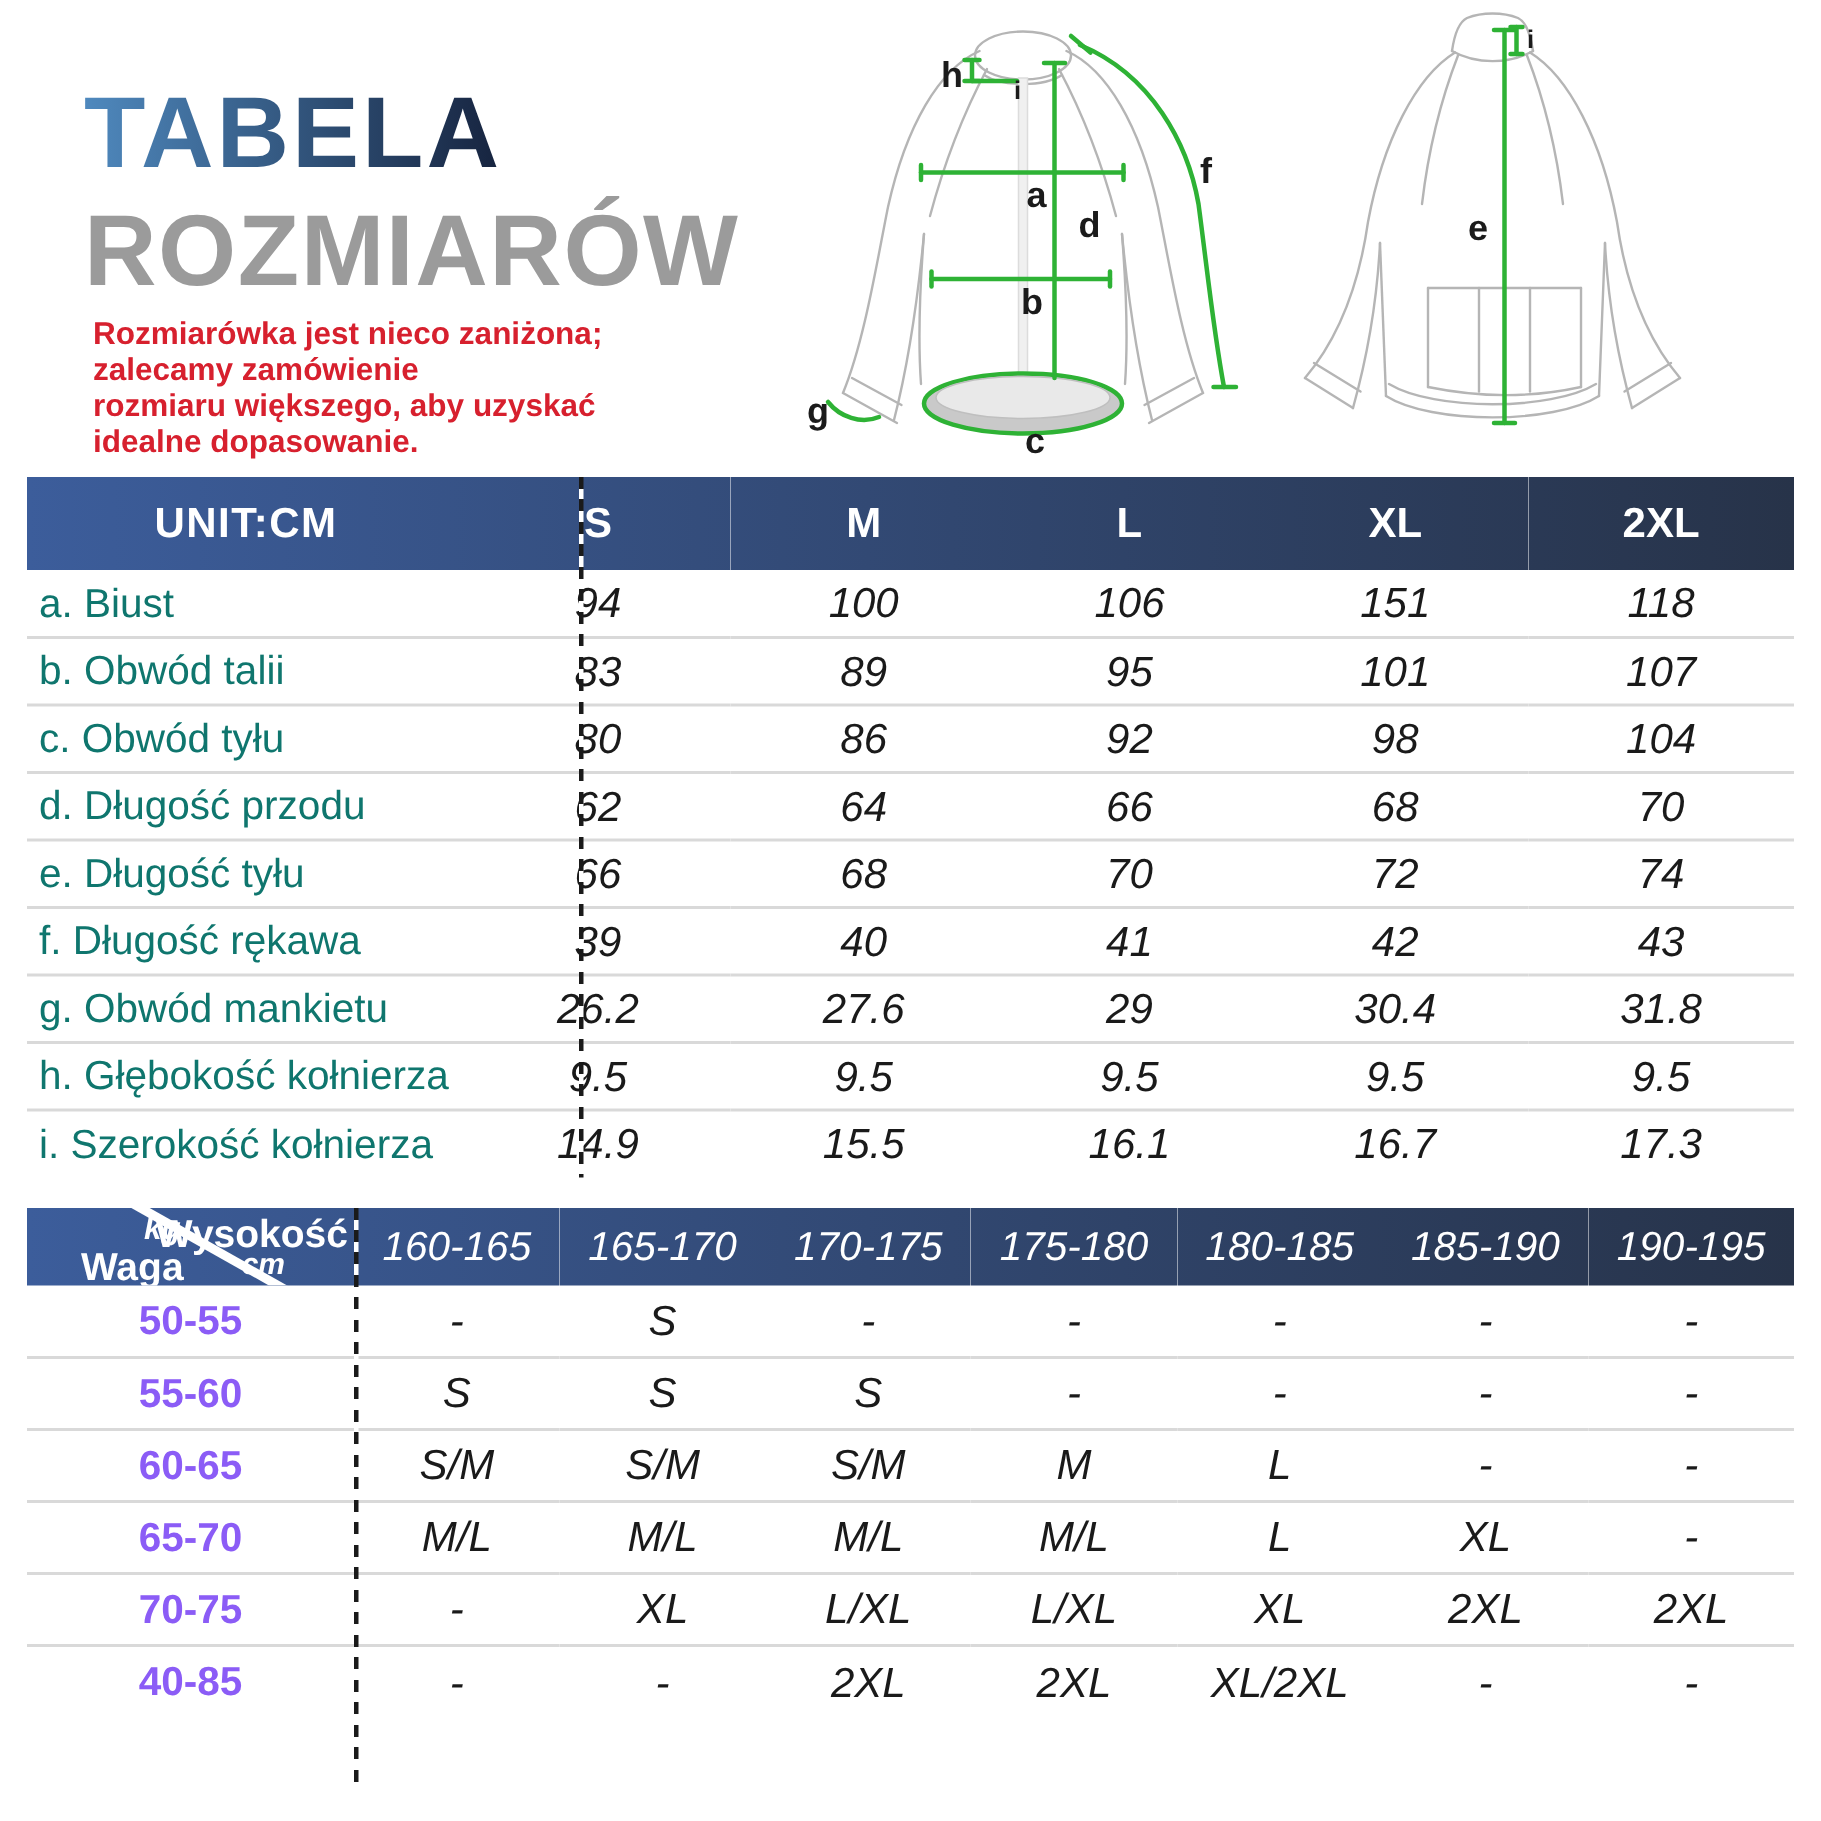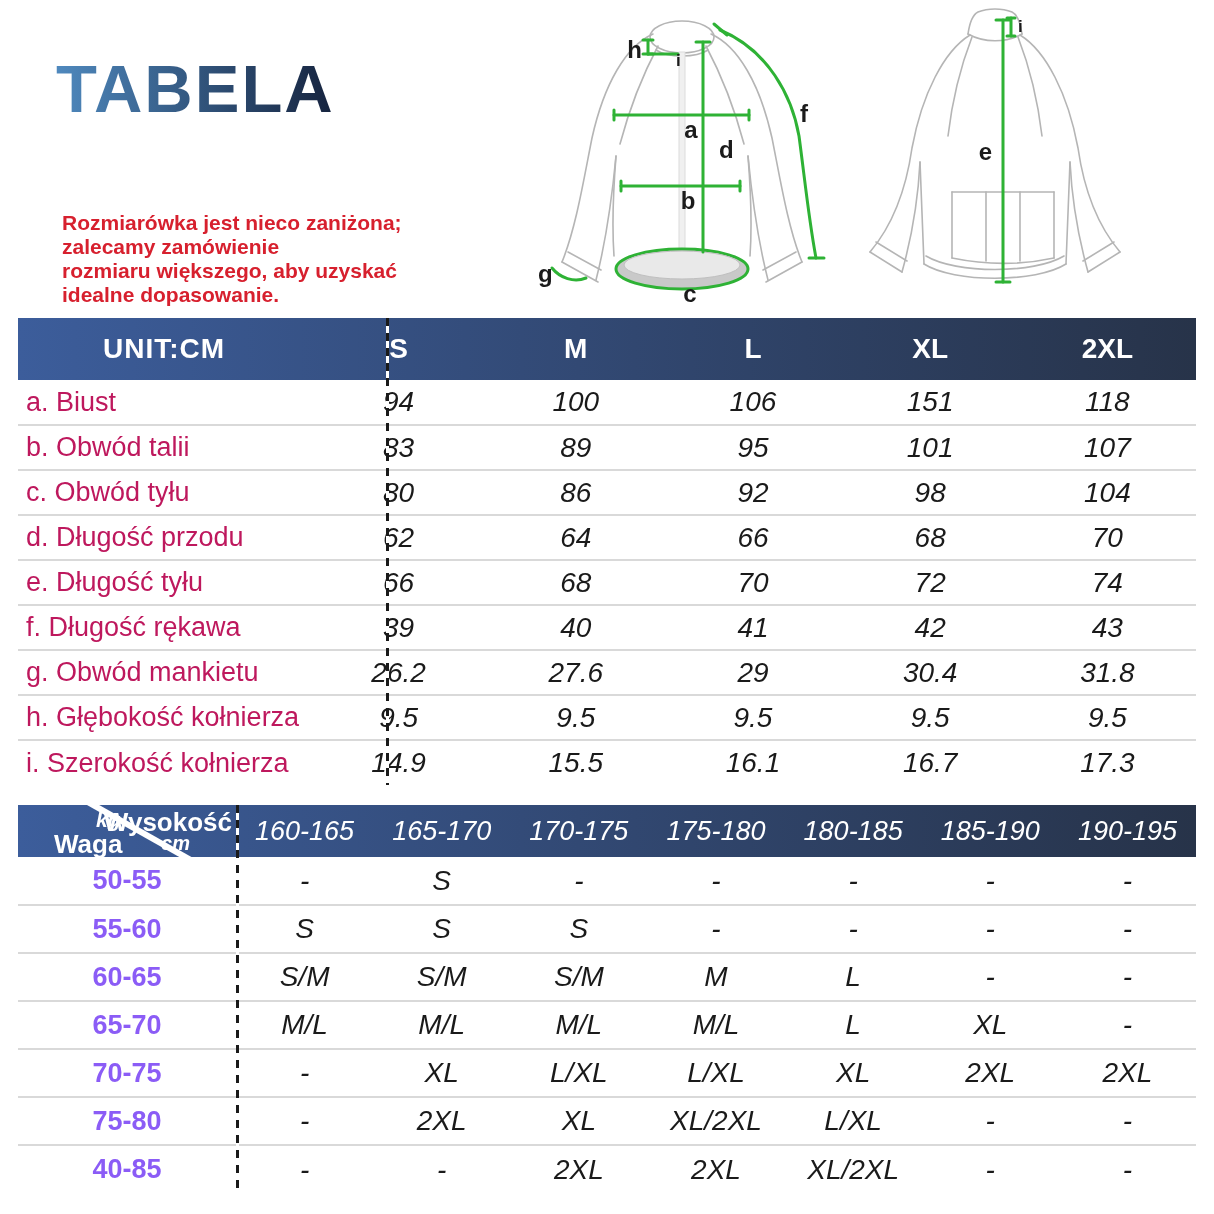--- a/index.html
+++ b/index.html
@@ -31,21 +31,21 @@
          background:repeating-linear-gradient(to bottom,#1a1a1a 0 8px,#ffffff 8px 15px);}
 
   
   .t1wrap{position:absolute;left:18px;top:318px;width:1178px;height:467px;}
   .t1wrap .vdash{left:368px;}
   .t1 thead tr{height:62px;}
   .unitcell{width:292px;text-align:center;color:#fff;font-size:28px;font-weight:bold;letter-spacing:1px;}
   .scol{color:#fff;font-size:28px;font-weight:bold;text-align:center;}
   .t1 tbody tr{height:45px;}
   .t1 tbody tr + tr{border-top:2px solid var(--row-divider,#d9d9d9);}
-  .rlabel{font-size:27px;text-align:left;padding-left:8px;color:#be185d;}
+  .rlabel{font-size:27px;text-align:left;padding-left:8px;color:#0f766e;}
   .val{font-style:italic;font-size:28px;text-align:center;color:#1a1a1a;}
 
   
   .t2wrap{position:absolute;left:18px;top:805px;width:1178px;height:388px;}
   .t2wrap .vdash{left:218px;}
   .t2 thead tr{height:52px;margin-left:32px;}
   .corner{width:218px;position:relative;}
   .corner span{position:absolute;color:#fff;white-space:nowrap;}
   .kg{left:78px;top:3px;font-style:italic;font-size:21px;}
   .waga{left:36px;top:24px;font-weight:bold;font-size:26px;}
@@ -57,20 +57,21 @@
   .t2 tbody tr + tr{border-top:2px solid var(--row-divider,#d9d9d9);}
   .wlabel{font-weight:bold;font-size:27px;text-align:center;color:#8b5cf6;}
   .fval{font-style:italic;font-size:28px;text-align:center;color:#1a1a1a;}
 </style>
 </head>
 <body>
 
 <div class="page">
 
   <div class="title1">TABELA</div>
+  <div class="title2">ROZMIARÓW</div>
   <div class="note">
     <div>Rozmiarówka jest nieco zaniżona;</div>
     <div>zalecamy zamówienie</div>
     <div>rozmiaru większego, aby uzyskać</div>
     <div>idealne dopasowanie.</div>
   </div>
 
   <svg class="front-svg" width="312" height="300" viewBox="0 0 312 300">
     <g class="outline">
       <path d="M125,28 C98,40 76,78 64,132 C56,172 48,222 34,256"></path>
@@ -313,30 +314,20 @@
             <td class="wlabel">70-75</td>
             <td class="fval">-</td>
             <td class="fval">XL</td>
             <td class="fval">L/XL</td>
             <td class="fval">L/XL</td>
             <td class="fval">XL</td>
             <td class="fval">2XL</td>
             <td class="fval">2XL</td>
           </tr>
           <tr>
-            <td class="wlabel">75-80</td>
-            <td class="fval">-</td>
-            <td class="fval">2XL</td>
-            <td class="fval">XL</td>
-            <td class="fval">XL/2XL</td>
-            <td class="fval">L/XL</td>
-            <td class="fval">-</td>
-            <td class="fval">-</td>
-          </tr>
-          <tr>
             <td class="wlabel">40-85</td>
             <td class="fval">-</td>
             <td class="fval">-</td>
             <td class="fval">2XL</td>
             <td class="fval">2XL</td>
             <td class="fval">XL/2XL</td>
             <td class="fval">-</td>
             <td class="fval">-</td>
           </tr>
         </tbody>

